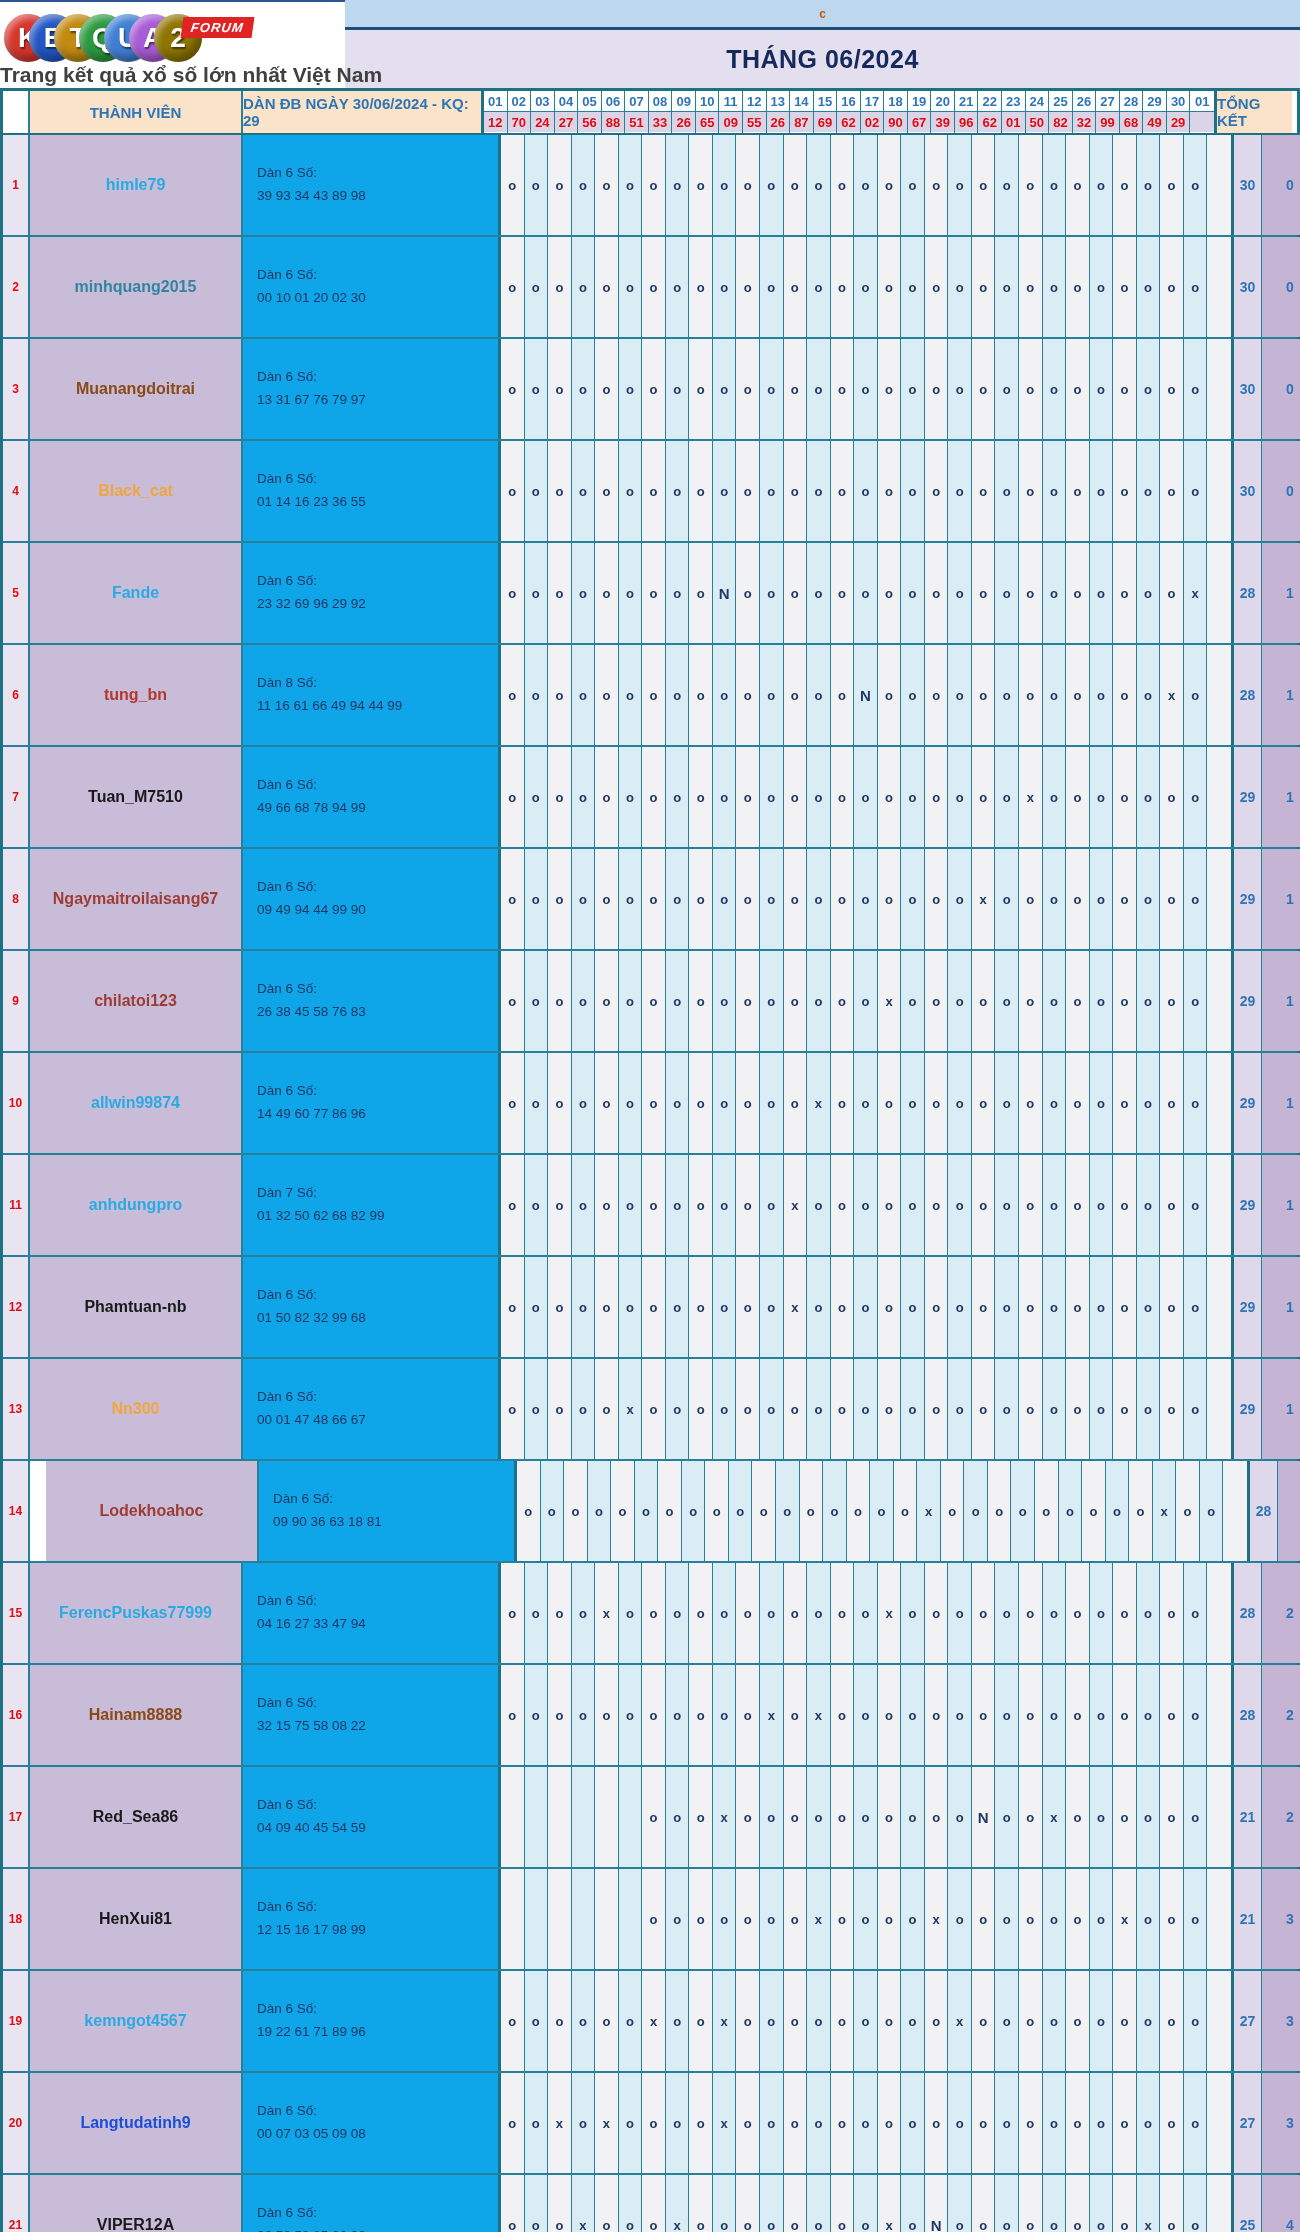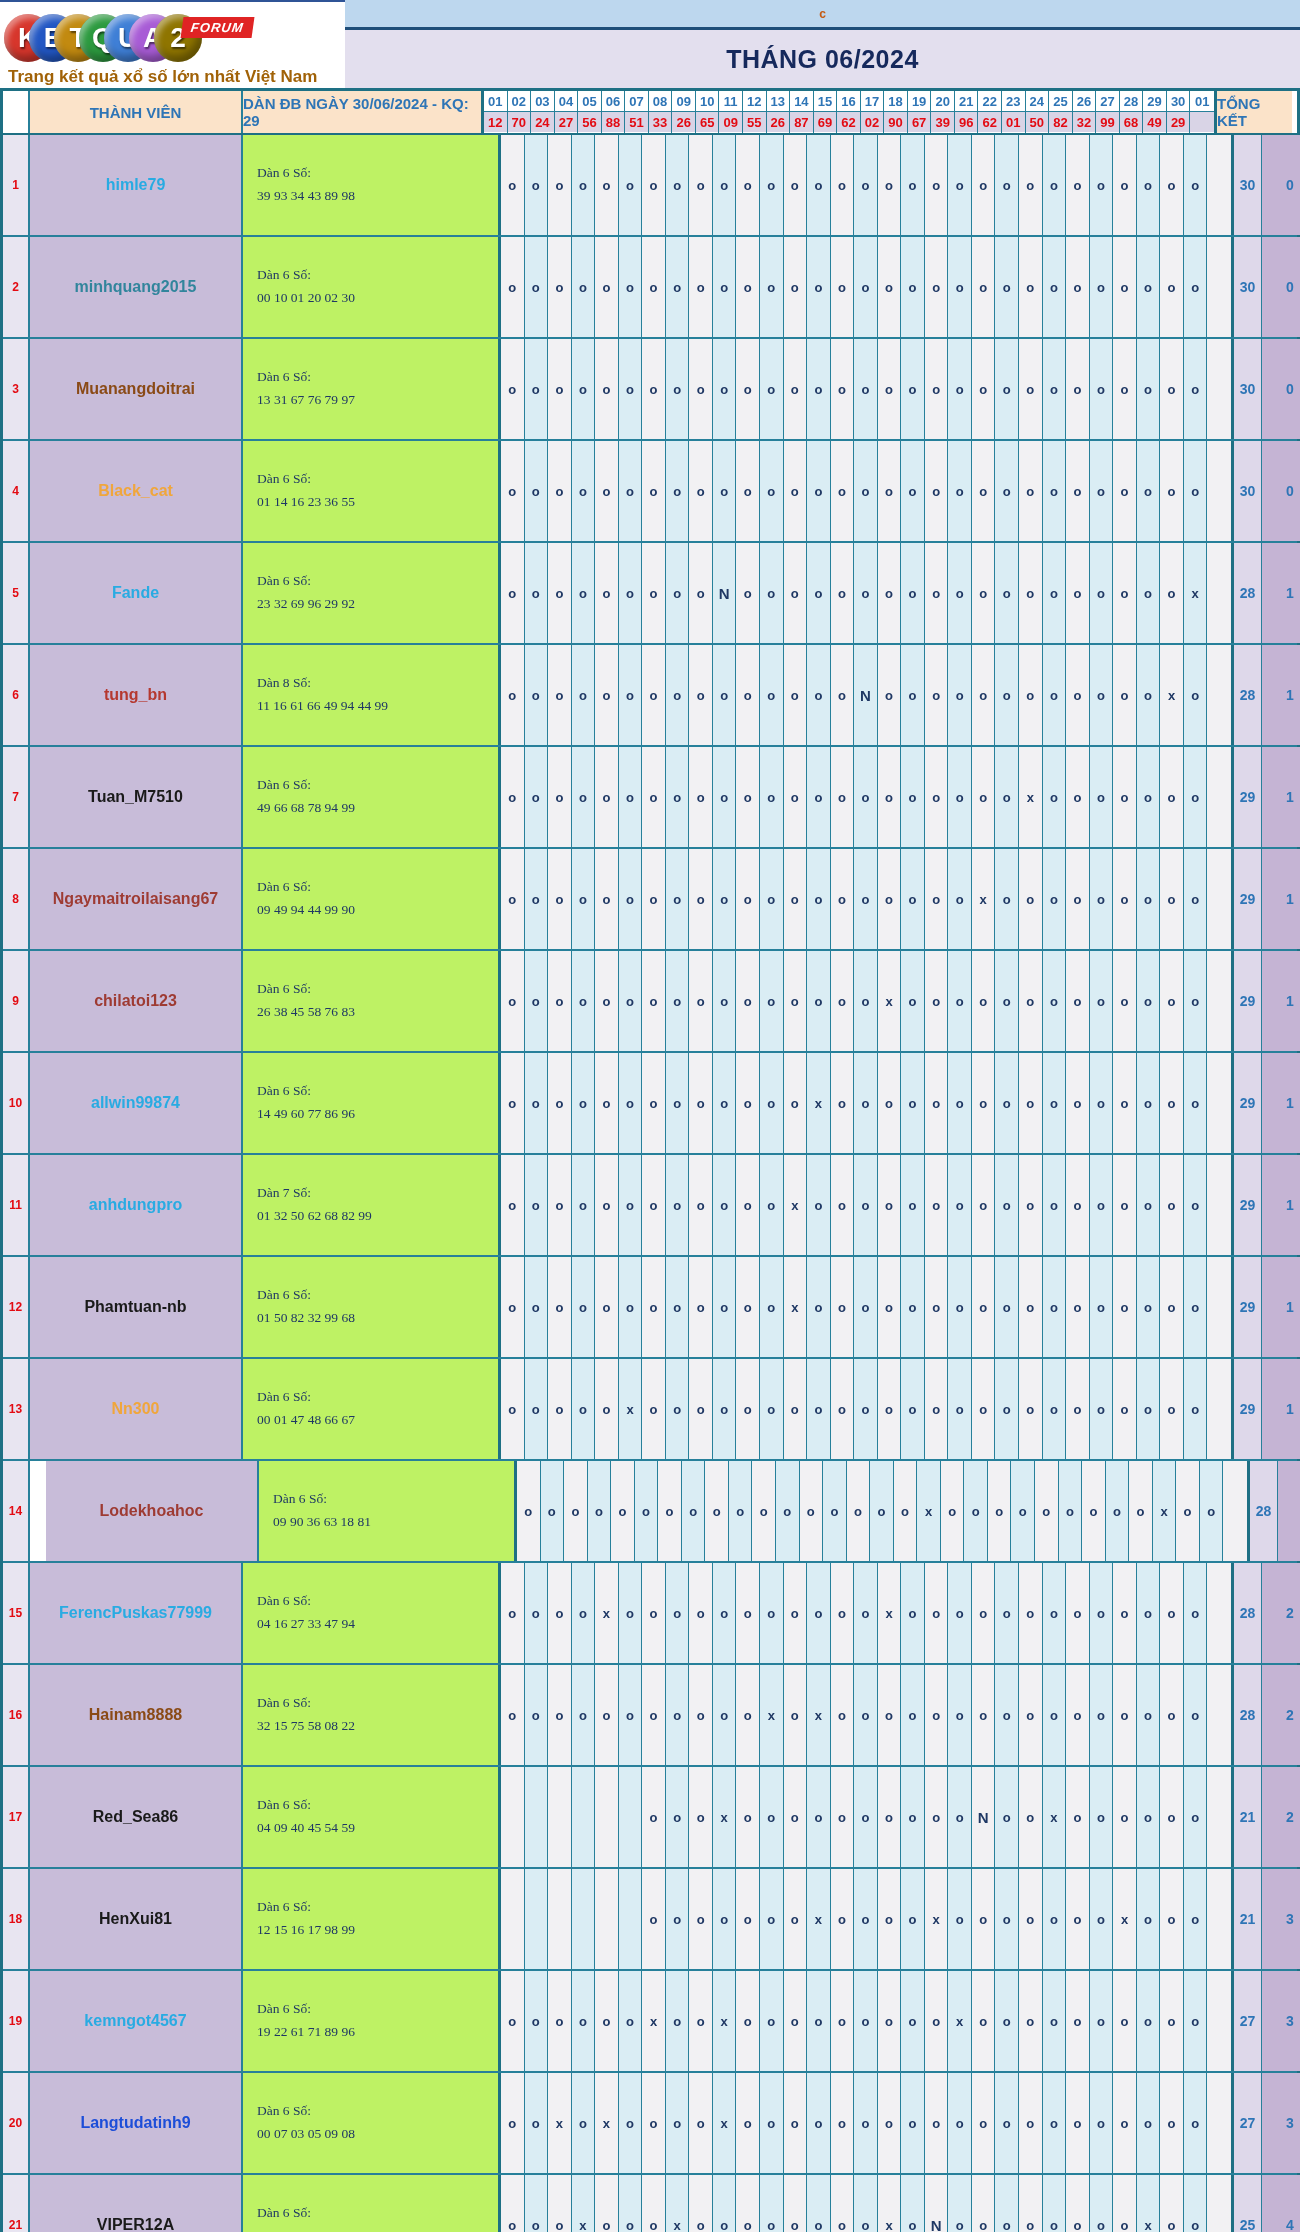--- a/index.html
+++ b/index.html
@@ -7,21 +7,21 @@
 
   
   .top{display:flex;width:1300px;height:88px;}
   .logo{width:345px;height:88px;position:relative;background:#fff;border-top:2px solid #2f5496;box-sizing:border-box;}
   .balls{position:absolute;left:4px;top:12px;display:flex;}
   .ball{width:48px;height:48px;border-radius:50%;color:#fff;font-weight:bold;font-size:28px;
         display:flex;align-items:center;justify-content:center;margin-right:-23px;
         text-shadow:1px 2px 2px rgba(0,0,0,.55);box-shadow:inset -4px -6px 8px rgba(0,0,0,.35), inset 3px 4px 6px rgba(255,255,255,.45);}
   .forum-badge{position:absolute;left:182px;top:15px;background:#e02424;color:#fff;font-style:italic;
         font-weight:bold;font-size:13px;padding:3px 9px;transform:skewX(-8deg);letter-spacing:1px;}
-  .tagline{position:absolute;left:8px;bottom:1px;font-size:17px;font-weight:bold;color:#a16207;white-space:nowrap;}
+  .tagline{position:absolute;left:0;bottom:1px;font-size:21px;font-weight:bold;color:#404040;white-space:nowrap;}
   .top-right{width:955px;display:flex;flex-direction:column;}
   .strip-c{height:30px;background:#bdd7ee;border-bottom:3px solid #1f4e79;display:flex;align-items:center;justify-content:center;
         font-size:12px;font-weight:bold;color:#c55a11;box-sizing:border-box;}
   .strip-month{height:58px;background:#e3dfee;display:flex;align-items:center;justify-content:center;
         font-size:25px;font-weight:bold;color:#16295c;letter-spacing:.5px;}
 
   
   .tbl{width:1300px;box-sizing:border-box;border:3px solid #1e7084;border-top:3px solid #1e7084;}
   .hrow{display:flex;height:42px;border-bottom:2px solid #1e7084;}
   .hcell{box-sizing:border-box;display:flex;align-items:center;justify-content:center;font-weight:bold;}
@@ -37,22 +37,22 @@
         display:flex;align-items:center;justify-content:center;border-bottom:1px solid #27809a;}
   .rcell{height:20px;background:#d9d4e6;color:#e30b13;font-weight:bold;font-size:13px;
         display:flex;align-items:center;justify-content:center;}
   .c-tk{width:78px;box-sizing:border-box;border-left:3px solid #1e7084;flex:none;}
 
   .mrow{display:flex;height:100px;border-top:2px solid #27809a;}
   .mrow:first-child{border-top:none;}
   .cell{box-sizing:border-box;display:flex;align-items:center;justify-content:center;}
   .numcell{width:27px;flex:none;background:#e8e5f1;border-right:2px solid #27809a;color:#e30b13;font-weight:bold;font-size:12px;}
   .namecell{width:213px;flex:none;background:#c8bcd9;border-right:2px solid #27809a;font-weight:bold;font-size:16px;text-align:center;}
-  .dancell{width:241px;flex:none;background:#bef264;border-right:3px solid #1e7084;color:#1f3864;font-size:13.5px;
-        display:flex;flex-direction:column;justify-content:center;align-items:flex-start;padding-left:14px;line-height:1.7;font-family:Liberation Serif, serif;}
+  .dancell{width:241px;flex:none;background:#0ea5e9;border-right:3px solid #1e7084;color:#1f3864;font-size:13.5px;
+        display:flex;flex-direction:column;justify-content:center;align-items:flex-start;padding-left:14px;line-height:1.7;}
   .mark{width:23.548px;flex:none;box-sizing:border-box;border-right:1px solid #27809a;background:#f2f1f3;
         color:#1f3864;font-weight:bold;font-size:13px;display:flex;align-items:center;justify-content:center;}
   .mark.evencol{background:#daedf4;}
   .mark.nmark{font-size:15px;}
   .mark:nth-last-child(3){border-right:none;}
   .tk1{width:31px;flex:none;background:#ded8ea;border-left:3px solid #1e7084;border-right:1px solid #27809a;
         color:#2e75b6;font-weight:bold;font-size:14px;}
   .tk2{width:56px;flex:none;background:#c5b4d4;color:#2e75b6;font-weight:bold;font-size:14px;}
 </style>
 </head>

